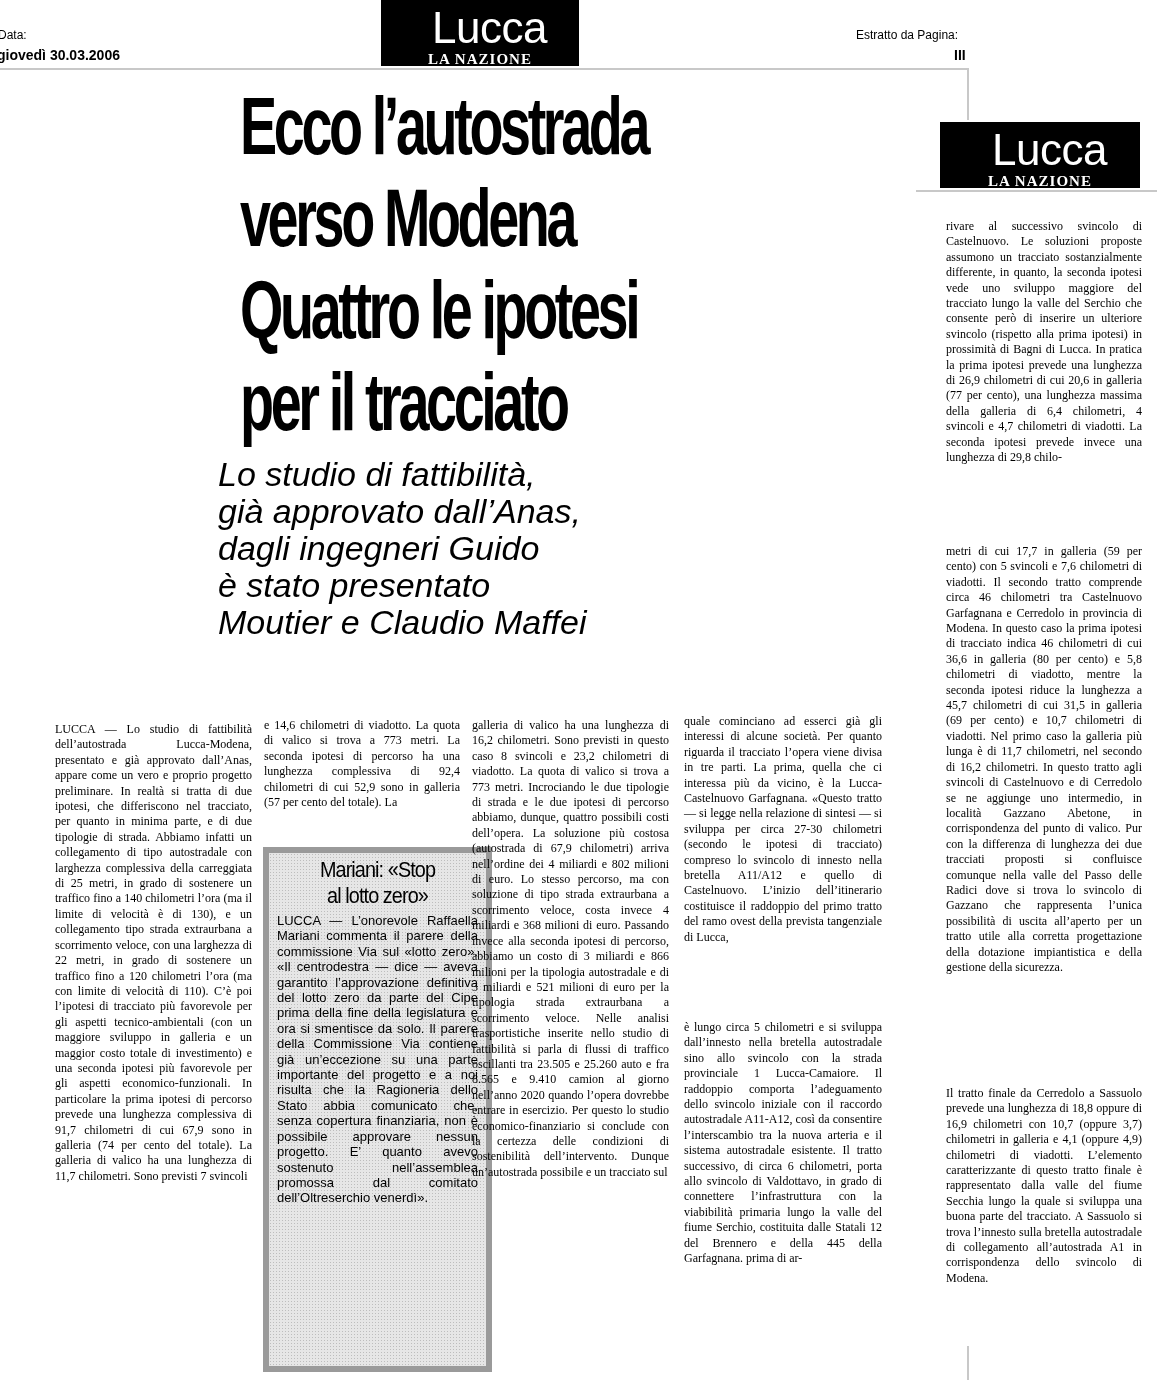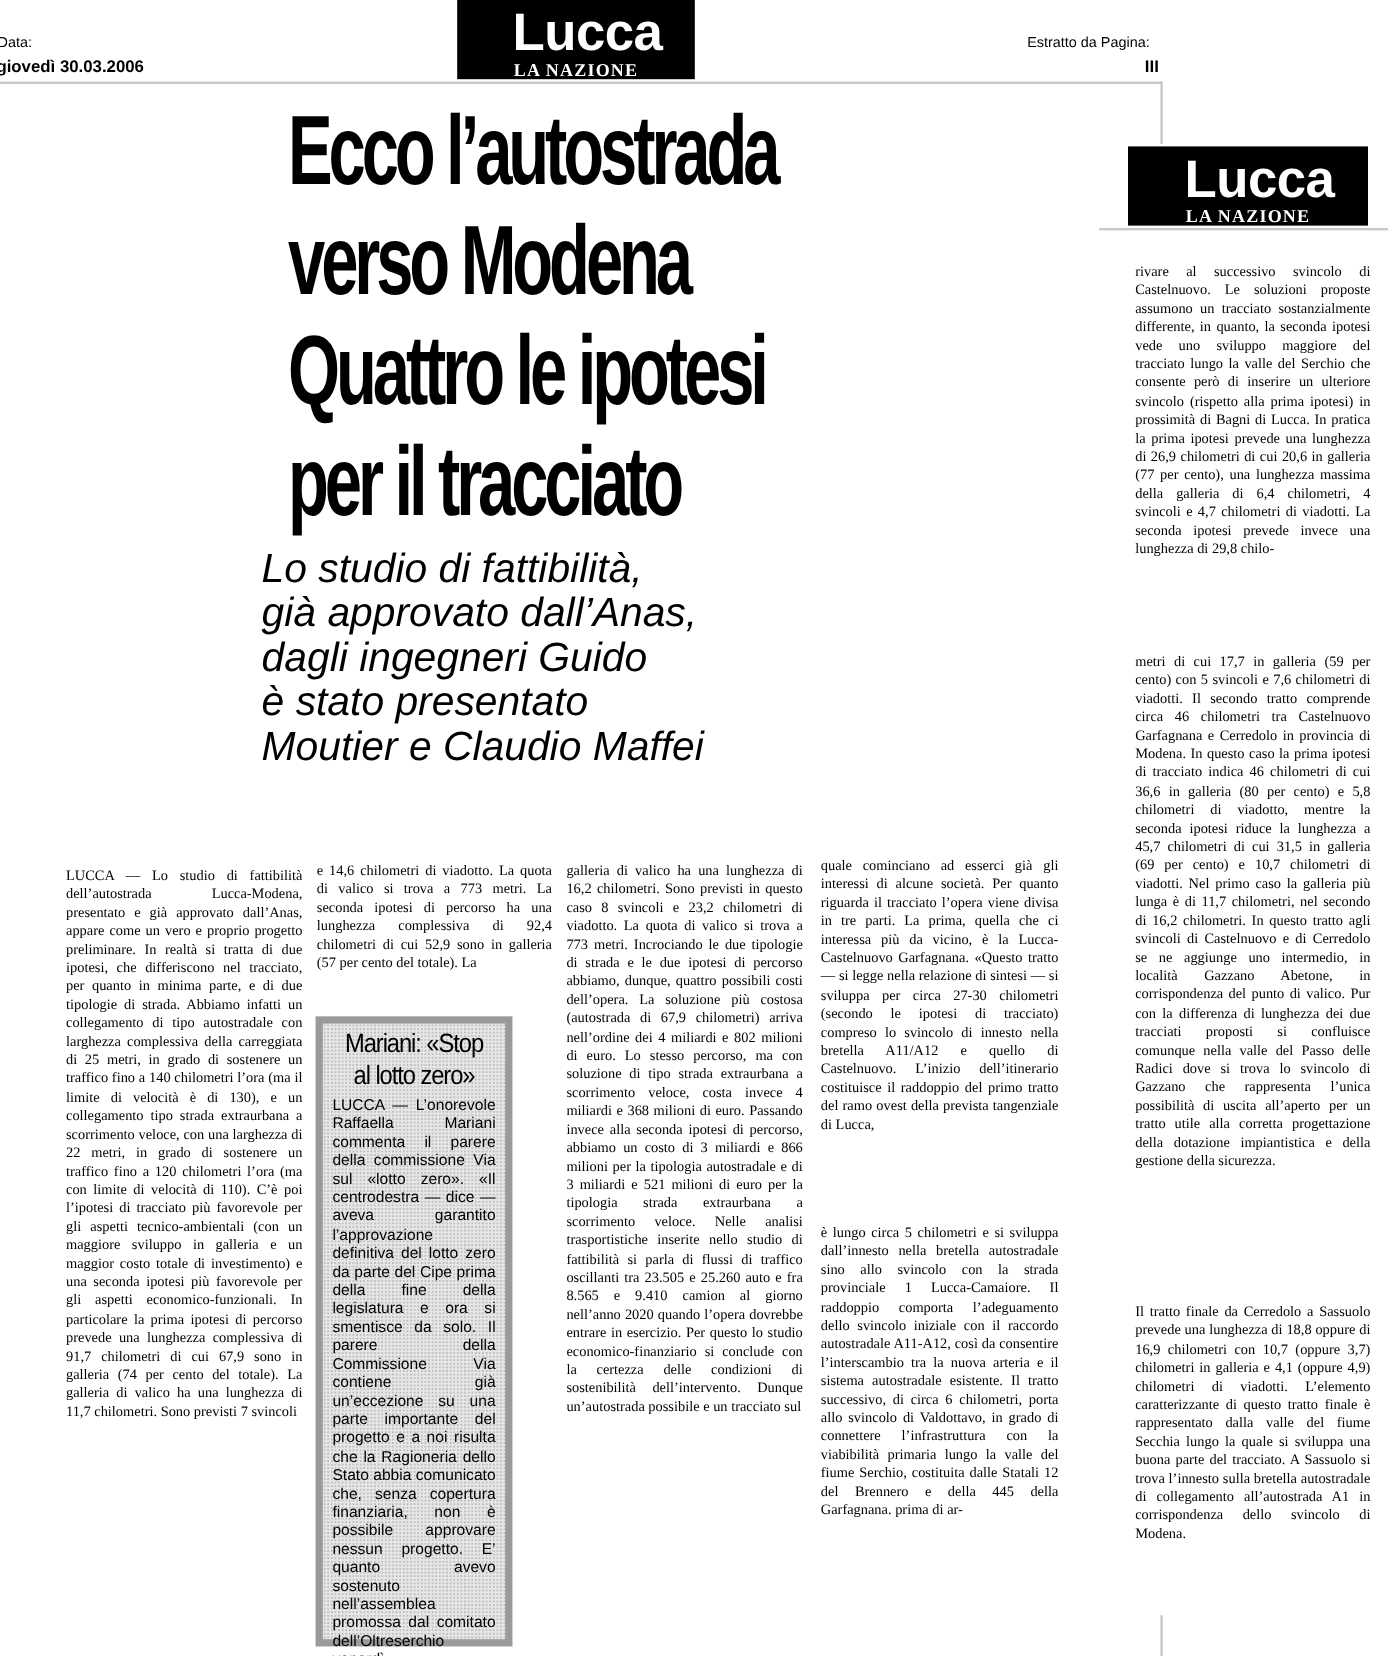--- a/index.html
+++ b/index.html
@@ -3,21 +3,21 @@
   <meta charset="utf-8">
   <style>
     html, body { margin:0; padding:0; background:#ffffff; }
     body { width:1157px; height:1380px; position:relative; overflow:hidden; color:#000; }
     .abs { position:absolute; }
 
     .meta-label { font-family:"Liberation Sans", sans-serif; font-size:12px; color:#000; }
     .meta-value { font-family:"Liberation Sans", sans-serif; font-size:14px; font-weight:bold; color:#000; }
 
     .masthead { background:#000; color:#fff; text-align:center; box-sizing:border-box; }
-    .masthead .city { font-family:"Liberation Sans", sans-serif; font-weight:bold; letter-spacing:-0.5px; line-height:1;padding-left:19px; }
+    .masthead .city { font-family:"Liberation Sans", sans-serif; font-weight:normal; letter-spacing:-0.5px; line-height:1;padding-left:19px; }
     .masthead .paper { font-family:"Liberation Serif", serif; font-weight:bold; letter-spacing:1px; line-height:1; }
 
     .rule-h { background:#c8c8c8; height:2px; }
     .rule-v { background:#c8c8c8; width:2px; }
 
     .headline {
       font-family:"Liberation Sans", sans-serif;
       font-weight:bold;
       font-size:82px;
       line-height:92px;
@@ -101,21 +101,21 @@
   <div>già approvato dall’Anas,</div>
   <div>dagli ingegneri Guido</div>
   <div>è stato presentato</div>
   <div>Moutier e Claudio Maffei</div>
 </div>
 
 <div class="abs col" style="left:55px; top:722px; width:197px;">LUCCA — Lo studio di fattibilità dell’autostrada Lucca-Modena, presentato e già approvato dall’Anas, appare come un vero e proprio progetto preliminare. In realtà si tratta di due ipotesi, che differiscono nel tracciato, per quanto in minima parte, e di due tipologie di strada. Abbiamo infatti un collegamento di tipo autostradale con larghezza complessiva della carreggiata di 25 metri, in grado di sostenere un traffico fino a 140 chilometri l’ora (ma il limite di velocità è di 130), e un collegamento tipo strada extraurbana a scorrimento veloce, con una larghezza di 22 metri, in grado di sostenere un traffico fino a 120 chilometri l’ora (ma con limite di velocità di 110). C’è poi l’ipotesi di tracciato più favorevole per gli aspetti tecnico-ambientali (con un maggiore sviluppo in galleria e un maggior costo totale di investimento) e una seconda ipotesi più favorevole per gli aspetti economico-funzionali. In particolare la prima ipotesi di percorso prevede una lunghezza complessiva di 91,7 chilometri di cui 67,9 sono in galleria (74 per cento del totale). La galleria di valico ha una lunghezza di 11,7 chilometri. Sono previsti 7 svincoli</div>
 
 <div class="abs col" style="left:264px; top:718px; width:196px;">e 14,6 chilometri di viadotto. La quota di valico si trova a 773 metri. La seconda ipotesi di percorso ha una lunghezza complessiva di 92,4 chilometri di cui 52,9 sono in galleria (57 per cento del totale). La</div>
 
-<div class="abs sidebar-box" style="left:263px; top:847px; width:164px; height:525px;">
+<div class="abs sidebar-box" style="left:263px; top:847px; width:229px; height:525px;">
   <div class="sidebar-title">
     <div>Mariani: «Stop</div>
     <div>al lotto zero»</div>
   </div>
   <div class="sidebar-body">LUCCA — L’onorevole Raffaella Mariani commenta il parere della commissione Via sul «lotto zero». «Il centrodestra — dice — aveva garantito l’approvazione definitiva del lotto zero da parte del Cipe prima della fine della legislatura e ora si smentisce da solo. Il parere della Commissione Via contiene già un’eccezione su una parte importante del progetto e a noi risulta che la Ragioneria dello Stato abbia comunicato che, senza copertura finanziaria, non è possibile approvare nessun progetto. E’ quanto avevo sostenuto nell’assemblea promossa dal comitato dell’Oltreserchio venerdì».</div>
 </div>
 
 <div class="abs col" style="left:472px; top:718px; width:197px;">galleria di valico ha una lunghezza di 16,2 chilometri. Sono previsti in questo caso 8 svincoli e 23,2 chilometri di viadotto. La quota di valico si trova a 773 metri. Incrociando le due tipologie di strada e le due ipotesi di percorso abbiamo, dunque, quattro possibili costi dell’opera. La soluzione più costosa (autostrada di 67,9 chilometri) arriva nell’ordine dei 4 miliardi e 802 milioni di euro. Lo stesso percorso, ma con soluzione di tipo strada extraurbana a scorrimento veloce, costa invece 4 miliardi e 368 milioni di euro. Passando invece alla seconda ipotesi di percorso, abbiamo un costo di 3 miliardi e 866 milioni per la tipologia autostradale e di 3 miliardi e 521 milioni di euro per la tipologia strada extraurbana a scorrimento veloce. Nelle analisi trasportistiche inserite nello studio di fattibilità si parla di flussi di traffico oscillanti tra 23.505 e 25.260 auto e fra 8.565 e 9.410 camion al giorno nell’anno 2020 quando l’opera dovrebbe entrare in esercizio. Per questo lo studio economico-finanziario si conclude con la certezza delle condizioni di sostenibilità dell’intervento. Dunque un’autostrada possibile e un tracciato sul</div>
 
 <div class="abs col" style="left:684px; top:714px; width:198px;">quale cominciano ad esserci già gli interessi di alcune società. Per quanto riguarda il tracciato l’opera viene divisa in tre parti. La prima, quella che ci interessa più da vicino, è la Lucca-Castelnuovo Garfagnana. «Questo tratto — si legge nella relazione di sintesi — si sviluppa per circa 27-30 chilometri (secondo le ipotesi di tracciato) compreso lo svincolo di innesto nella bretella A11/A12 e quello di Castelnuovo. L’inizio dell’itinerario costituisce il raddoppio del primo tratto del ramo ovest della prevista tangenziale di Lucca,</div>

